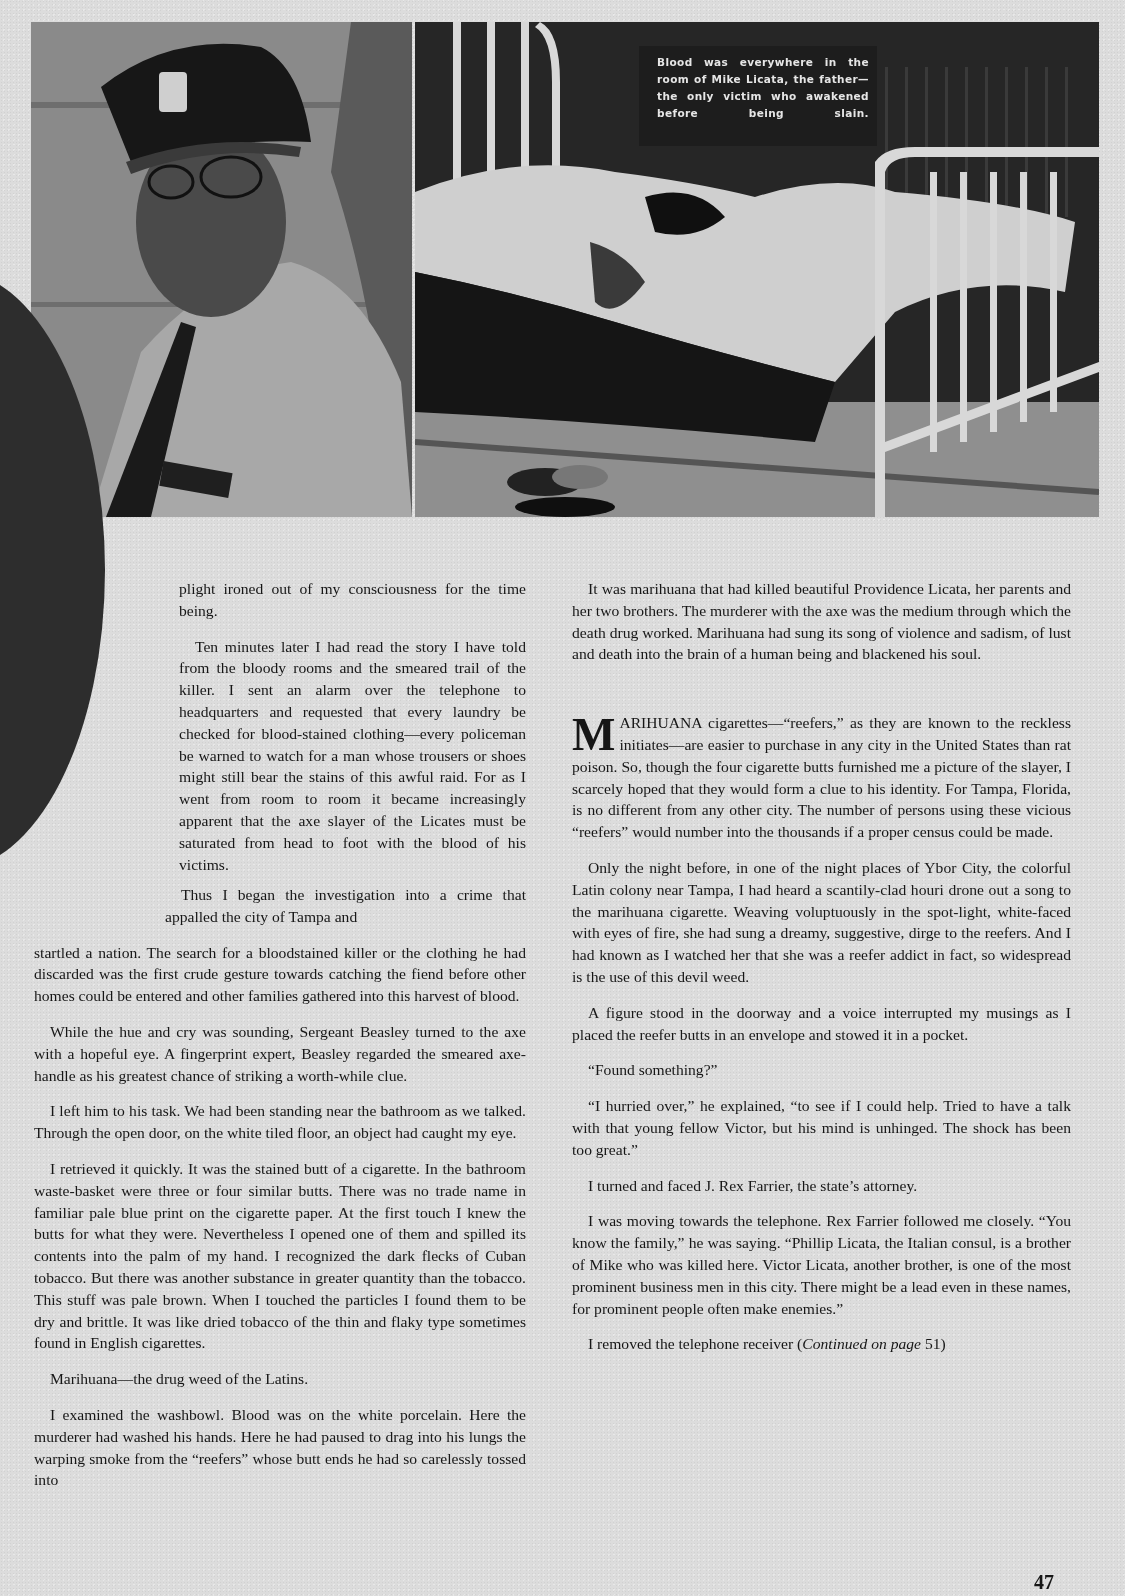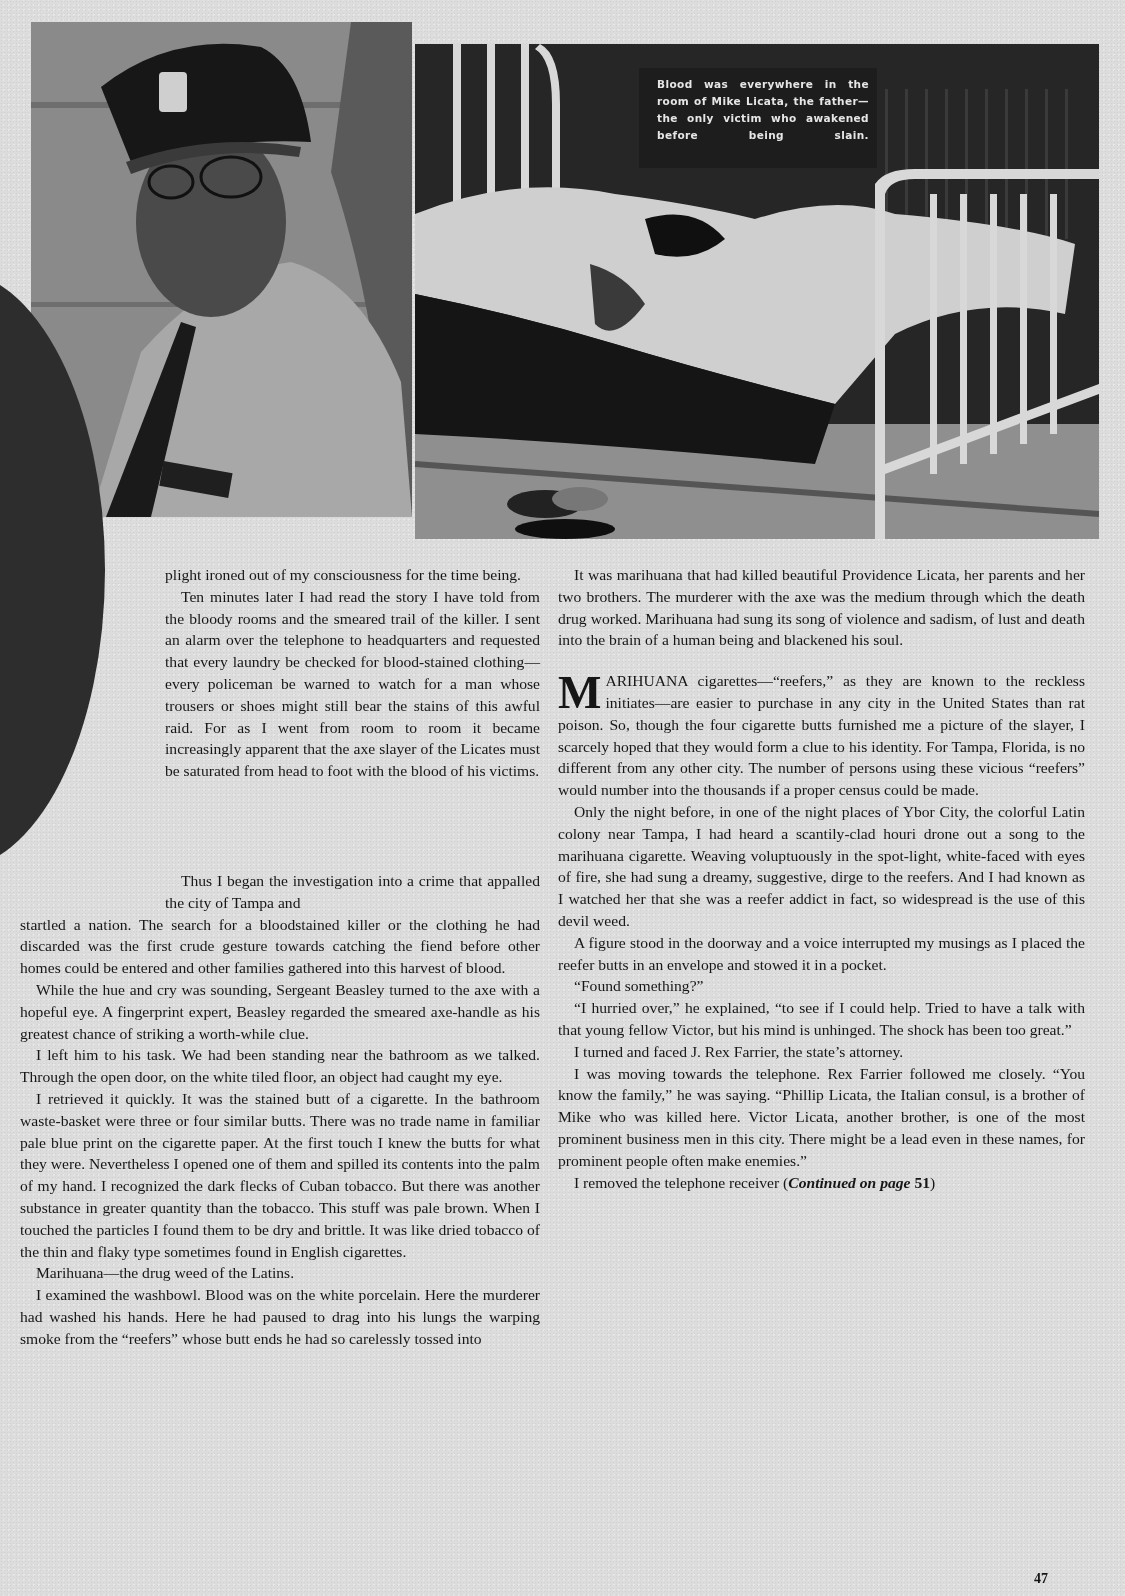--- a/index.html
+++ b/index.html
@@ -15,51 +15,50 @@
     color: #161616;
   }
   .photo { position: absolute; overflow: hidden; }
   #photo-officer {
     left: 31px; top: 22px; width: 381px; height: 495px;
     background: linear-gradient(180deg, #8e8e8e 0%, #7d7d7d 50%, #6b6b6b 100%);
   }
   #photo-bed {
     left: 415px; top: 22px; width: 684px; height: 495px;
     background: #262626;
-    margin-top: 22px;
   }
   .dark-disc {
     position: absolute; left: -200px; top: 270px; width: 305px; height: 600px;
     border-radius: 50%; background: #2d2d2d;
   }
   .caption-box {
     position: absolute; left: 224px; top: 24px; width: 238px; height: 100px;
     background: #1d1d1d;
   }
   .caption-text {
     position: absolute; left: 18px; top: 8px; width: 212px;
     font-family: "DejaVu Sans", sans-serif; font-weight: bold; font-size: 10.5px;
     line-height: 17px; color: #e6e6e6; text-align: justify;
     text-align-last: justify; letter-spacing: 0.4px;
   }
   .col { position: absolute; font-size: 15.6px; line-height: 21.8px; text-align: justify; }
-  .col p { margin: 0; text-indent: 16px; }
+  .col p { margin: 14px; text-indent: 16px; }
   .col p.noindent { text-indent: 0; }
   #col-left-indent { left: 165px; top: 564px; width: 375px; }
   #col-left-full { left: 20px; top: 913px; width: 520px; }
   #col-right { left: 558px; top: 564px; width: 527px; }
   .thus-para { margin-left: 145px !important; }
   .dropcap {
     float: left; font-size: 46px; line-height: 38px; font-weight: bold;
     margin: 4px 4px 0 0; font-family: "Liberation Serif", serif;
   }
   .section-gap { height: 19px; }
-  .continued { font-style: italic; font-weight: bold; }
+  .continued { font-style: italic; font-weight: normal; }
   #page-number {
-    position: absolute; left: 1034px; top: 1571px; font-size: 14px; font-weight: bold;
+    position: absolute; left: 1034px; top: 1571px; font-size: 20px; font-weight: bold;
   }
 </style>
 </head>
 <body>
 
 <div class="photo" id="photo-officer">
   <svg width="381" height="495" viewBox="0 0 381 495">
     <rect x="0" y="0" width="381" height="495" fill="#8a8a8a"></rect>
     <rect x="0" y="80" width="381" height="6" fill="#6e6e6e"></rect>
     <rect x="0" y="280" width="381" height="5" fill="#6e6e6e"></rect>

